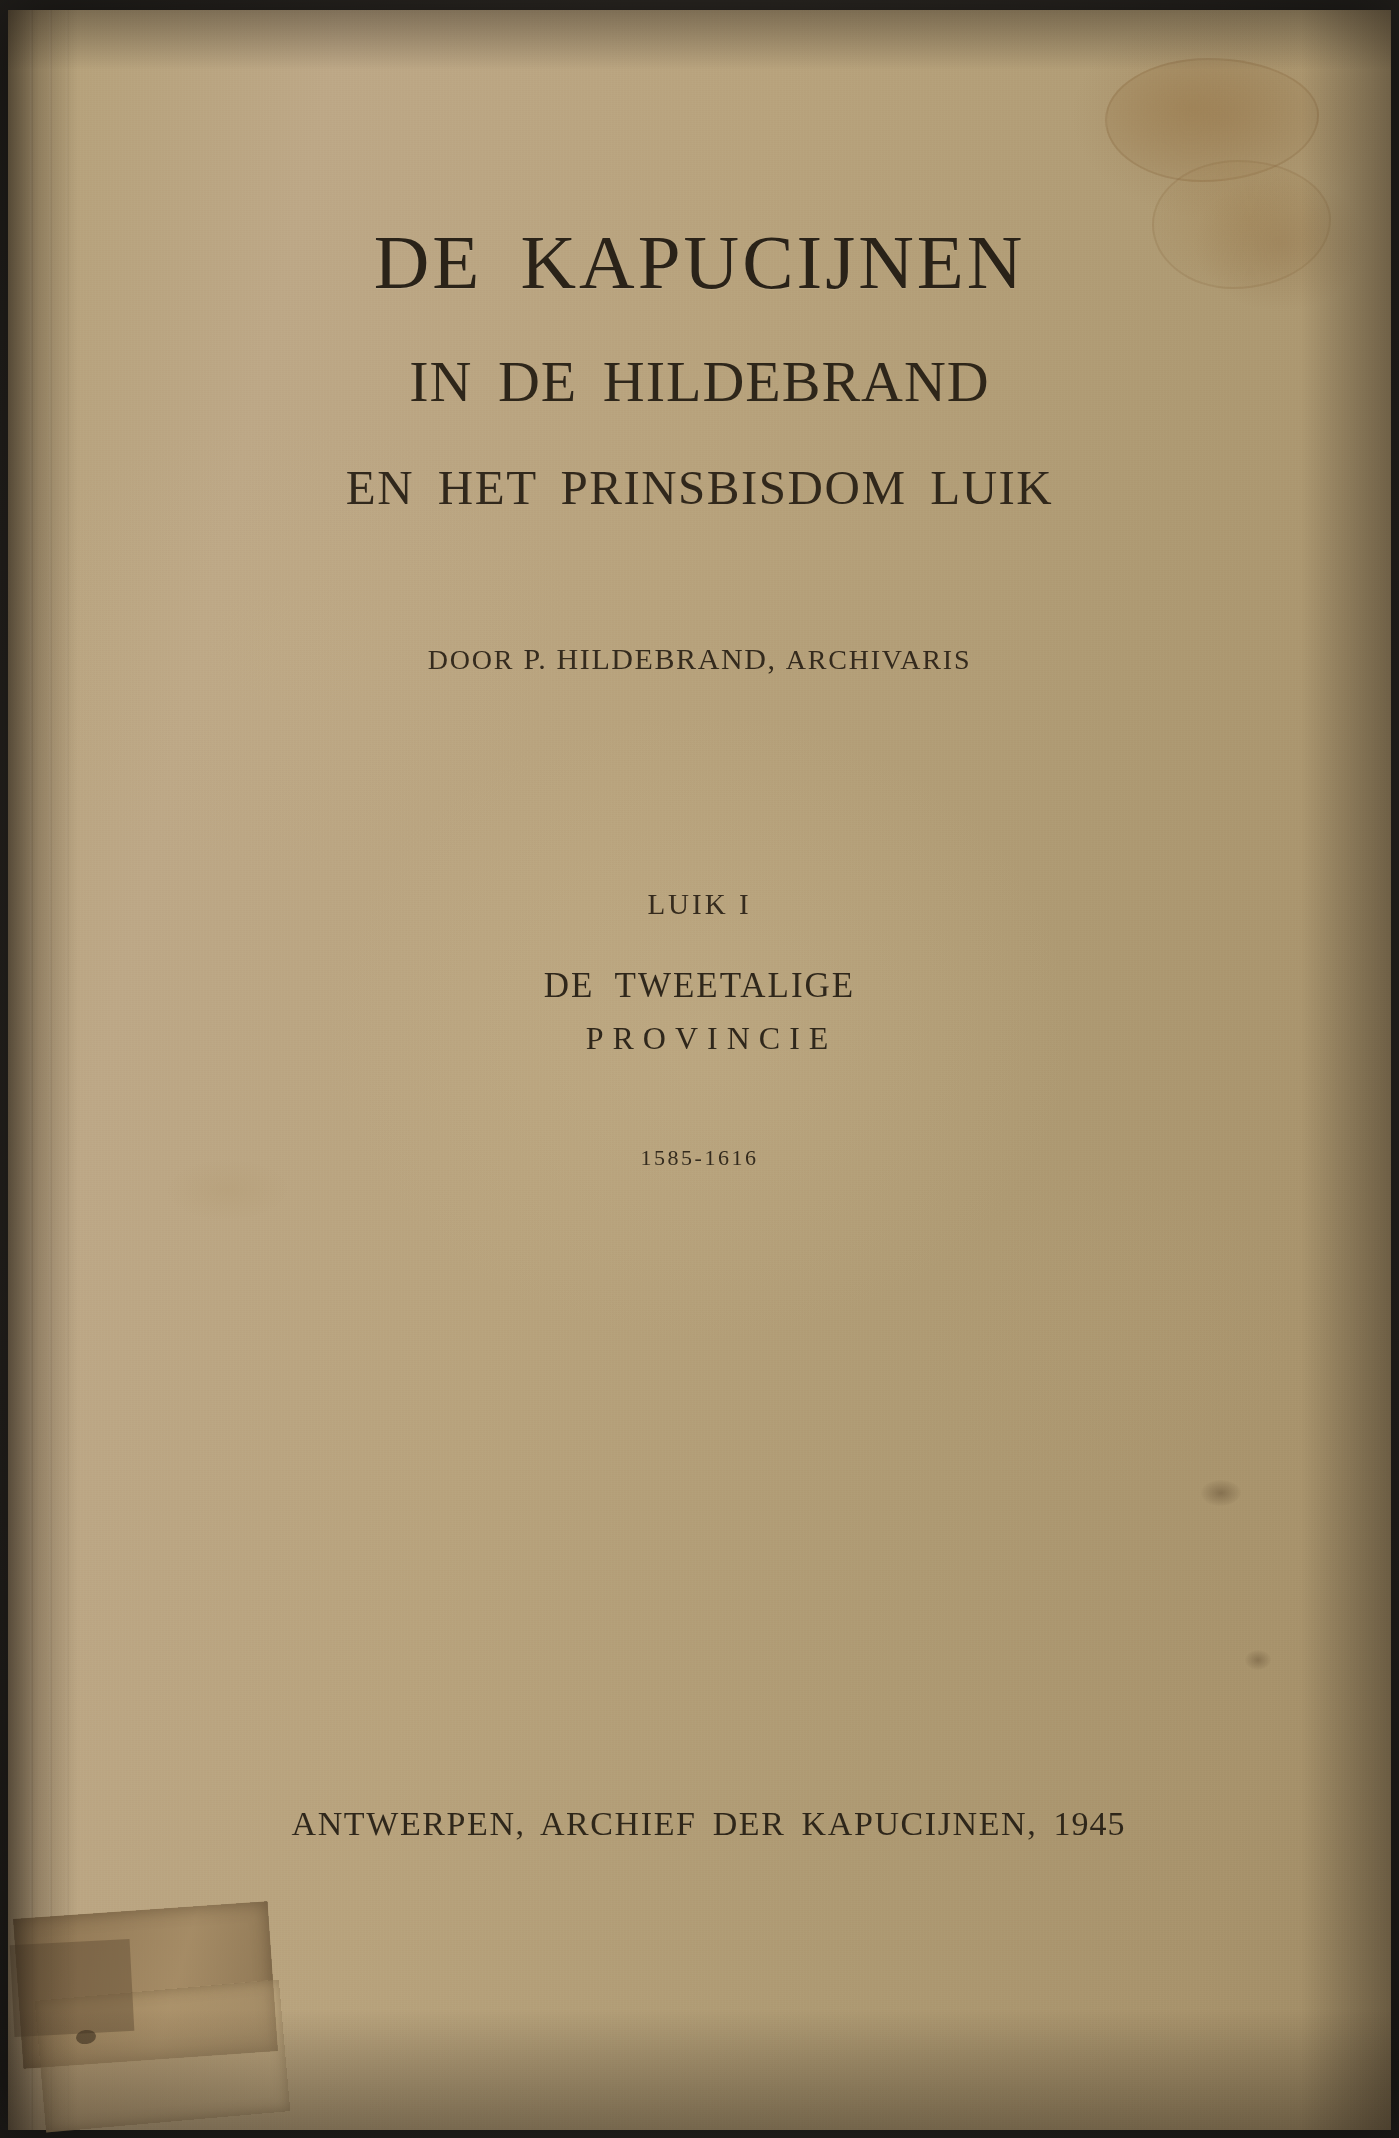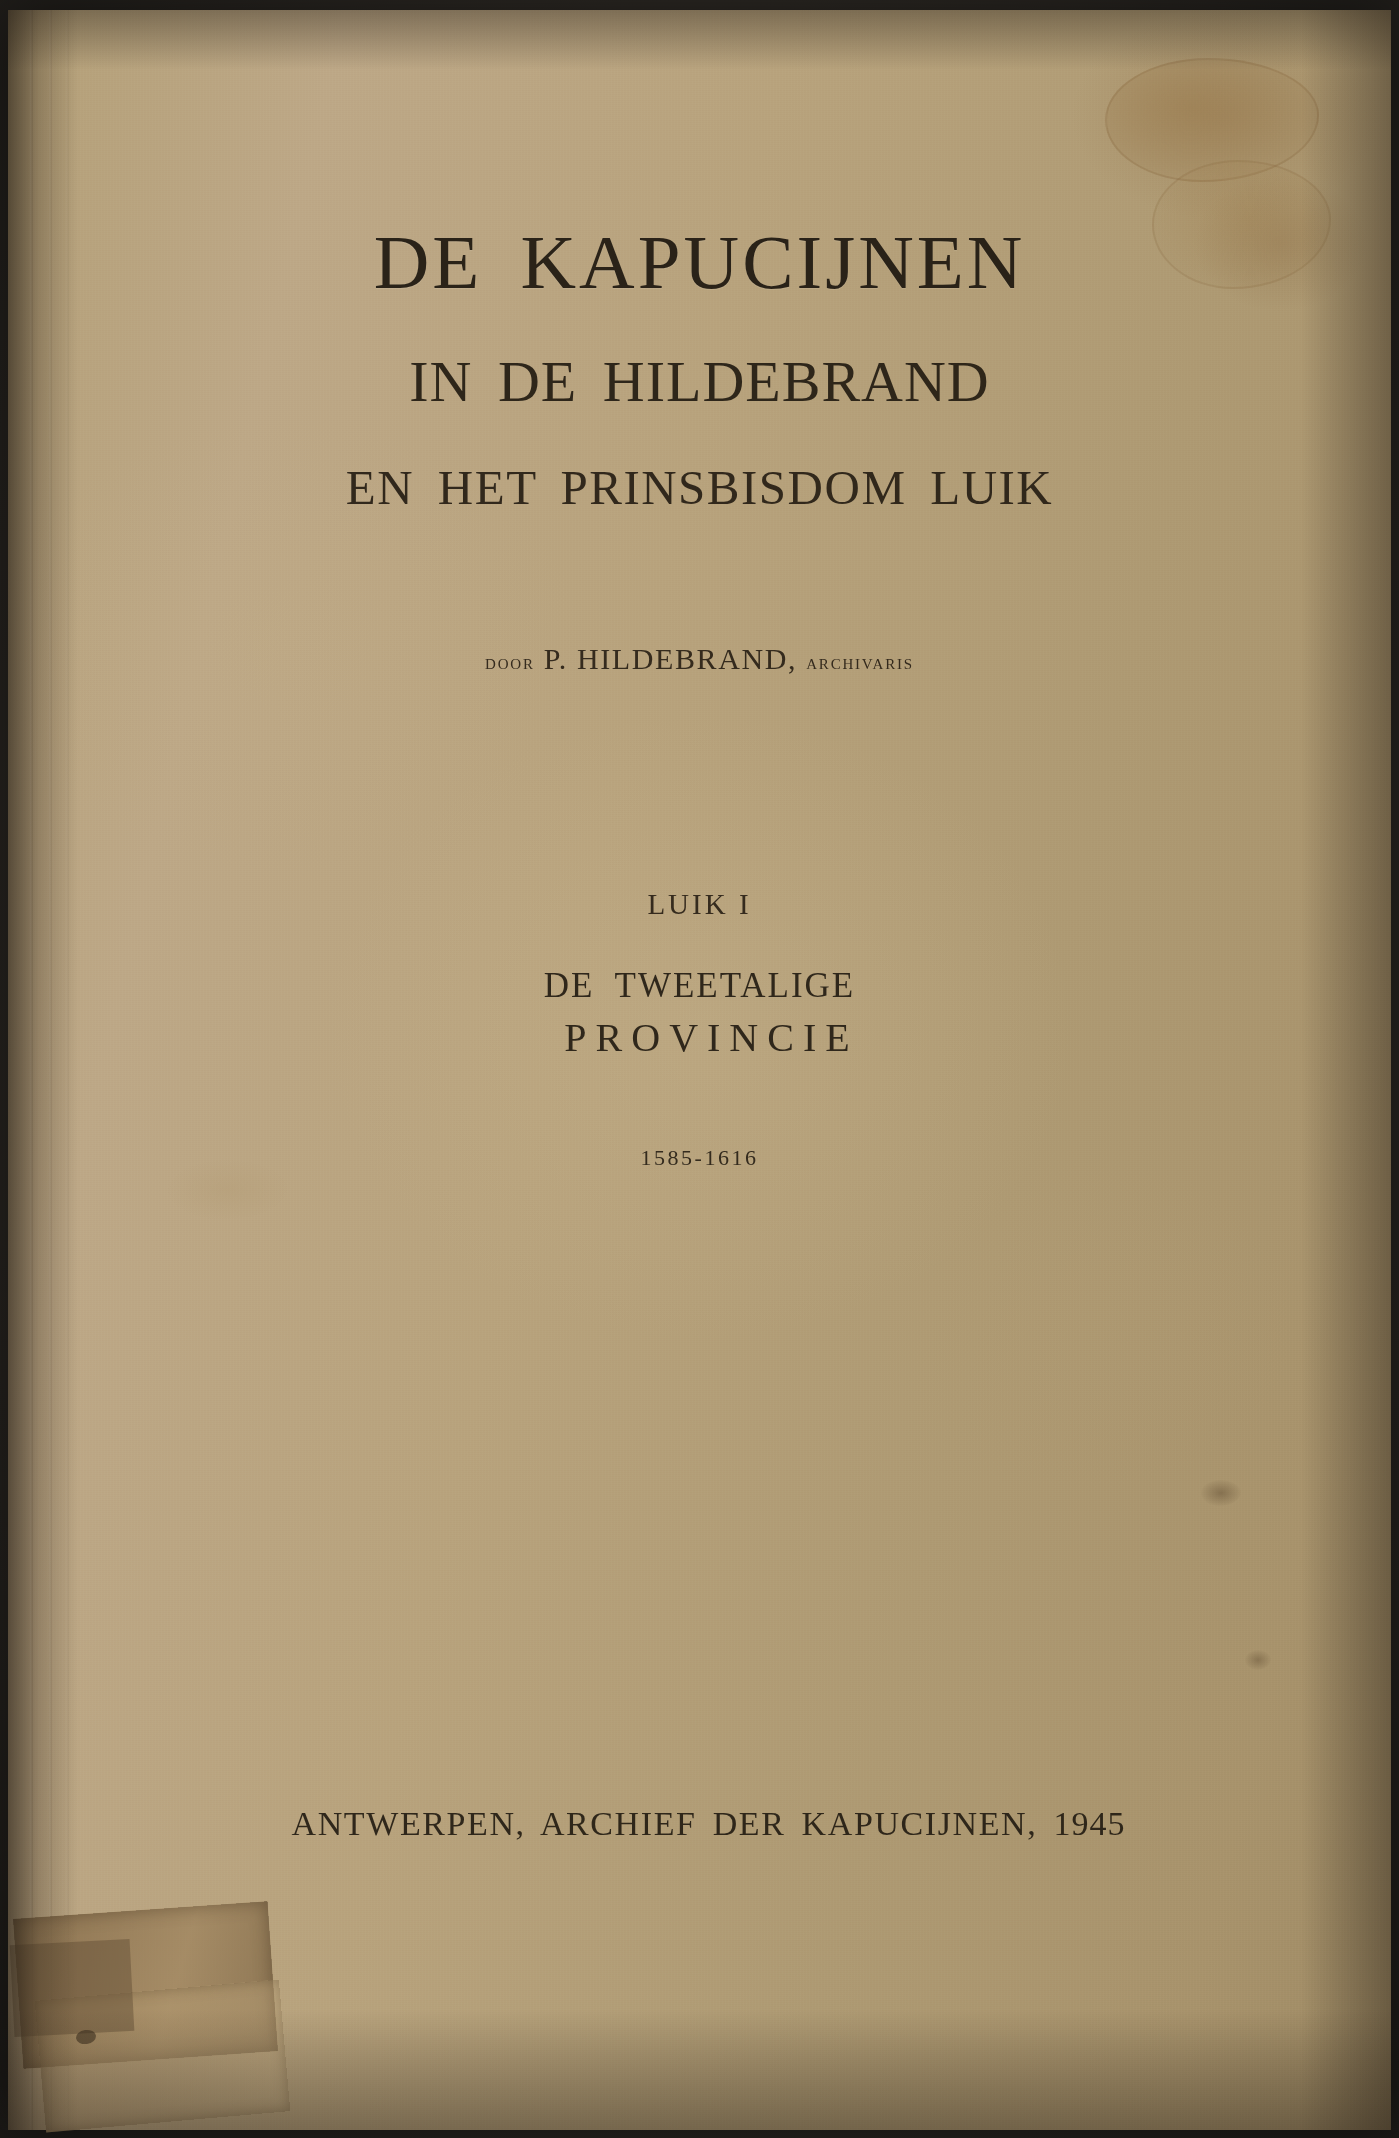--- a/index.html
+++ b/index.html
@@ -219,21 +219,21 @@
 
   .t-author {
     position: absolute;
     left: 0; right: 0;
     top: 632px;
     font-size: 30px;
     letter-spacing: 1.6px;
     color: #2a2116;
   }
   .t-author .small {
-    font-size: 15px;
+    font-size: 28px;
     letter-spacing: 1.8px;
   }
 
   .t-deel {
     position: absolute;
     left: 0; right: 0;
     top: 878px;
     font-size: 29px;
     letter-spacing: 3px;
     color: #2a2116;
@@ -250,21 +250,21 @@
     letter-spacing: 2px;
     word-spacing: 10px;
     line-height: 52px;
   }
   .t-part .l2 {
     font-size: 35px;
     letter-spacing: 2px;
     line-height: 52px;
   }
   .t-part .l3 {
-    font-size: 40px;
+    font-size: 32px;
     letter-spacing: 9px;
     line-height: 52px;
     padding-left: 24px;
   }
 
   .t-years {
     position: absolute;
     left: 0; right: 0;
     top: 1135px;
     font-size: 22px;

